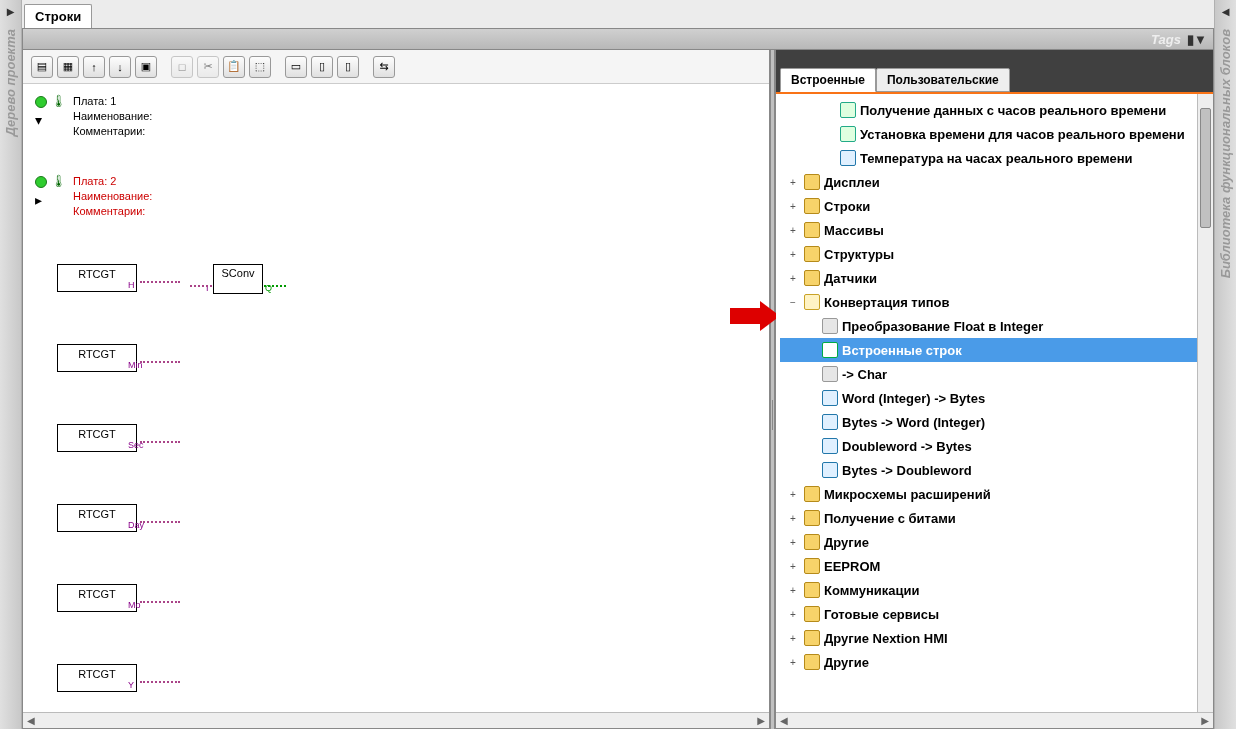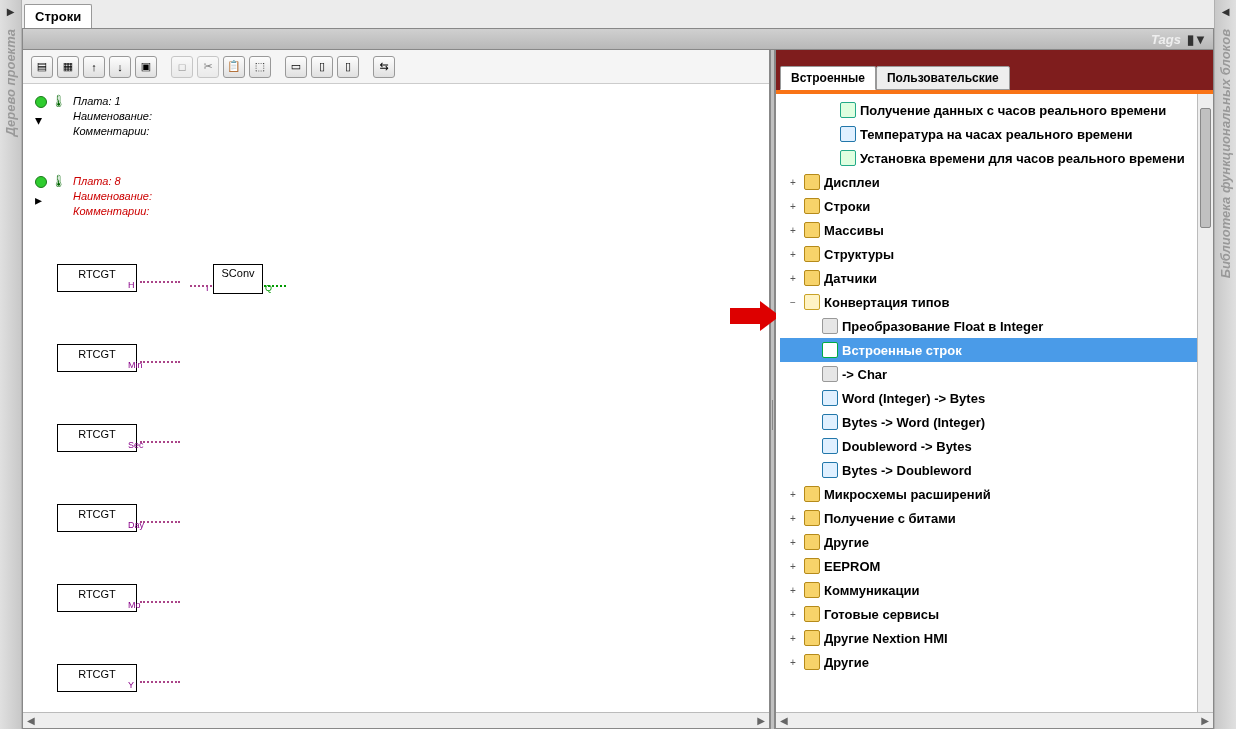--- a/index.html
+++ b/index.html
@@ -91,21 +91,21 @@
     background: linear-gradient(#fdfdfd,#e0e0e0);
     display:flex; align-items:center; justify-content:center;
     font-size: 11px; cursor: pointer;
   }
   .tbtn.disabled { opacity:.5; }
   .canvas { flex:1; position: relative; overflow: auto; }
   .canvas-inner { position: relative; width: 100%; height: 100%; padding: 10px 10px; }
   .board-block { position: relative; margin-bottom: 30px; }
   .led { width:12px; height:12px; border-radius:50%; background: #2fcc2f; border:1px solid #1a7a1a; position:absolute; left:2px; top:2px; }
   .therm { position:absolute; left:18px; top:0; font-size:12px; color:#060; }
-  .board-text { margin-left: 40px; font-size: 11px; line-height: 15px; font-style: italic; }
+  .board-text { margin-left: 40px; font-size: 11px; line-height: 15px; }
   .board-text.red { color: #c00; }
   .marker { position:absolute; left:2px; top:18px; font-size:14px; color:#000; }
   .fb-col { position:absolute; left:34px; top:180px; }
   .fb-box { width:80px; height:28px; border:1px solid #000; background:#fff; text-align:center; font-size:11px; line-height:15px; position:relative; }
   .fb-box .name { padding-top:2px; }
   .fb-box .pin { position:absolute; right:-12px; bottom:-2px; font-size:9px; color:#808; width:20px; text-align:left; }
   .dots { position:absolute; bottom:8px; left:82px; width:40px; border-top: 2px dotted #a48; }
   .sconv { position:absolute; left:190px; top:180px; width:50px; height:30px; border:1px solid #000; background:#fff; text-align:center; font-size:11px; }
   .sconv .pin-l { position:absolute; left:-8px; bottom:0; font-size:9px; color:#808; }
   .sconv .pin-r { position:absolute; right:-10px; bottom:0; font-size:9px; color:#090; }
@@ -115,21 +115,21 @@
   .splitter {
     width:5px; background: #c0c0c0; border-left:1px solid #888; border-right:1px solid #888;
     cursor: col-resize;
     position: relative;
   }
   .splitter::before, .splitter::after {
     content:""; position:absolute; left:1px; width:1px; height:30px; background:#888; top:350px;
   }
   .splitter::after { left:3px; }
   .lib-panel { flex:1; display:flex; flex-direction:column; background:#f5f5f5; border:1px solid #888; border-top:none; min-width:0;}
-  .lib-tabs { display:flex; height:44px; align-items:flex-end; padding:3px 4px 0 4px; background:#7f1d1d; border-bottom:4px solid #f97316;}
+  .lib-tabs { display:flex; height:44px; align-items:flex-end; padding:3px 4px 0 4px; background:#404040; border-bottom:2px solid #f97316;}
   .lib-tab { padding:4px 10px; border:1px solid #999; background:#eee; border-radius:2px 2px 0 0; font-weight:bold; font-size:12px; cursor:pointer;}
   .lib-tab.active { background:#fff; border-bottom:1px solid #fff; }
   .tree-wrap { flex:1; background:#fff; overflow-y:auto; overflow-x:hidden; position:relative; }
   .tree { padding: 4px 2px 4px 4px; }
   .node { display:flex; align-items:center; height:24px; white-space:nowrap; font-size:13px; }
   .node .toggle { width:14px; text-align:center; color:#555; font-size:10px; cursor:pointer; }
   .node .spacer { display:inline-block; }
   .node .ic { width:16px; height:16px; margin:0 4px; display:inline-flex; align-items:center; justify-content:center; font-size:11px; border-radius:2px;}
   .node .lbl { font-weight:bold; }
   .node.sel { background:#4a9be8; color:#fff; }
@@ -227,21 +227,21 @@
                 <div>Наименование:</div>
                 <div>Комментарии:</div>
               </div>
             </div>
 
             <div class="board-block" style="height:50px;">
               <span class="led"></span>
               <span class="therm">🌡</span>
               <span class="marker">▸</span>
               <div class="board-text red">
-                <div>Плата: 8</div>
+                <div>Плата: 2</div>
                 <div>Наименование:</div>
                 <div>Комментарии:</div>
               </div>
             </div>
 
             <div class="fb-col" id="fb-col">
                 <div class="fb-box" style="top: 0px; position: relative; margin-bottom: 12px;">
                   <div class="name">RTCGT</div>
                   <div class="pin">H</div>
                   <div class="dots"></div>
@@ -303,28 +303,28 @@
           <div class="tree tree-inner" id="tree">
               <div class="node">
                 <span class="spacer" style="width:42px"></span>
                 <span class="toggle"></span>
                 <span class="ic ic-clock"></span>
                 <span class="lbl">Получение данных с часов реального времени</span>
               </div>
               <div class="node">
                 <span class="spacer" style="width:42px"></span>
                 <span class="toggle"></span>
+                <span class="ic ic-clock"></span>
+                <span class="lbl">Установка времени для часов реального времени</span>
+              </div>
+              <div class="node">
+                <span class="spacer" style="width:42px"></span>
+                <span class="toggle"></span>
                 <span class="ic ic-temp"></span>
                 <span class="lbl">Температура на часах реального времени</span>
-              </div>
-              <div class="node">
-                <span class="spacer" style="width:42px"></span>
-                <span class="toggle"></span>
-                <span class="ic ic-clock"></span>
-                <span class="lbl">Установка времени для часов реального времени</span>
               </div>
               <div class="node">
                 <span class="spacer" style="width:6px"></span>
                 <span class="toggle">+</span>
                 <span class="ic ic-folder"></span>
                 <span class="lbl">Дисплеи</span>
               </div>
               <div class="node">
                 <span class="spacer" style="width:6px"></span>
                 <span class="toggle">+</span>

